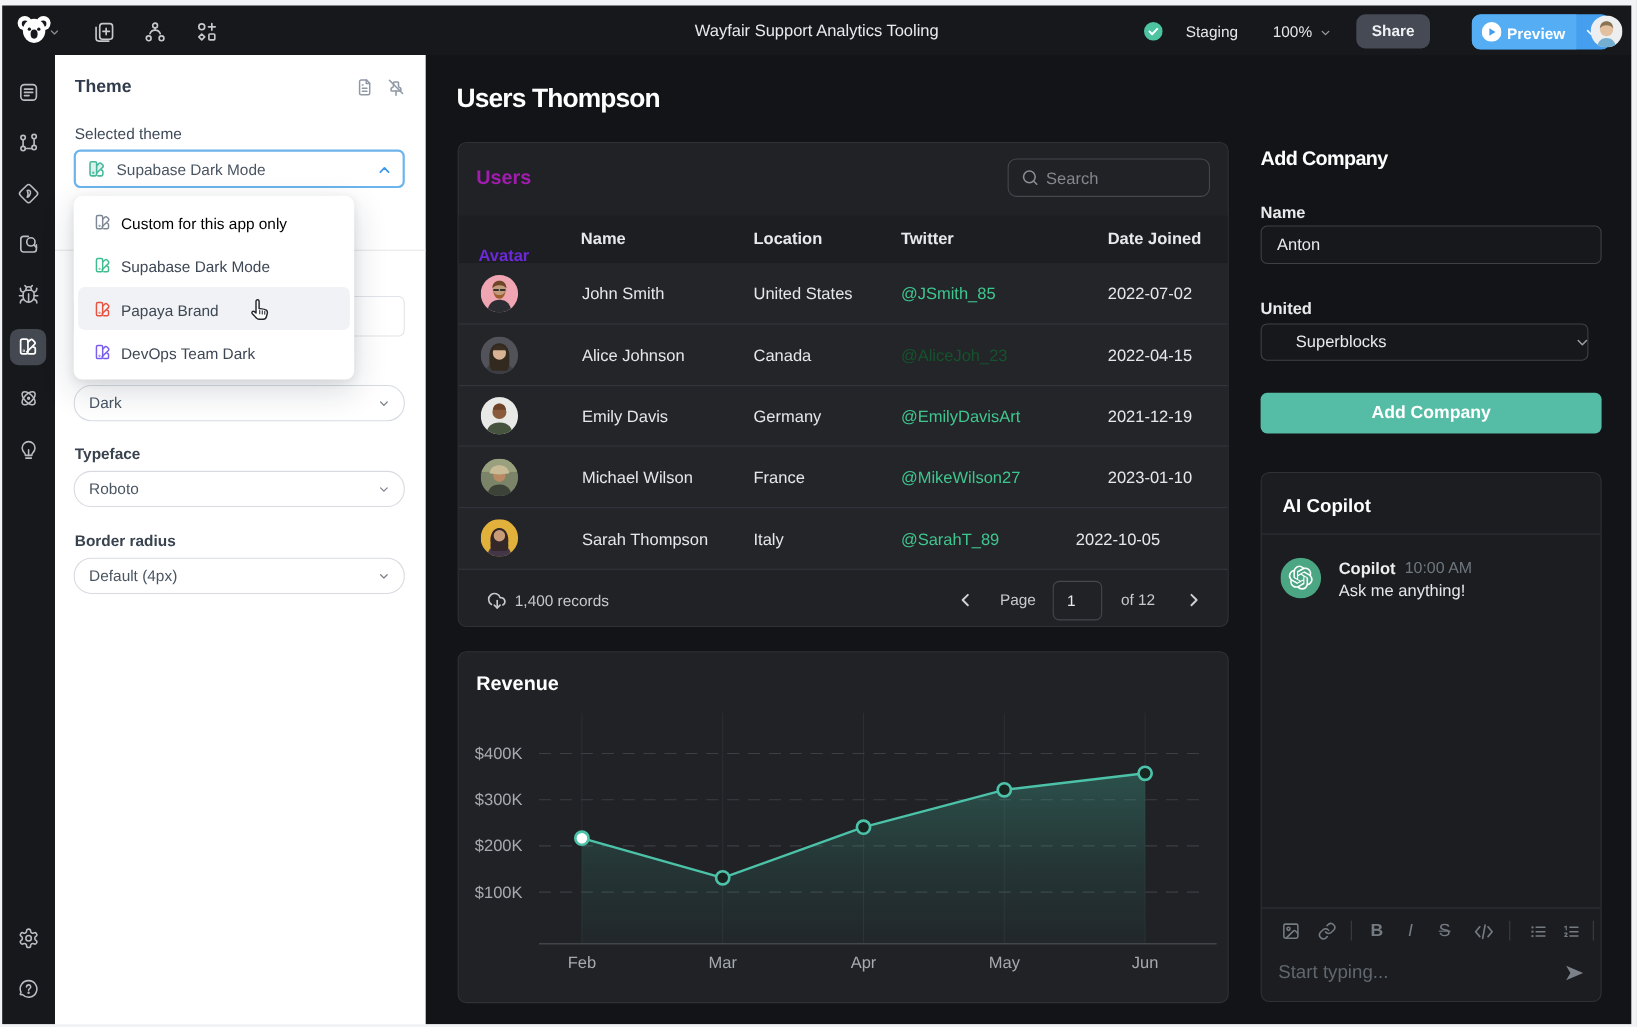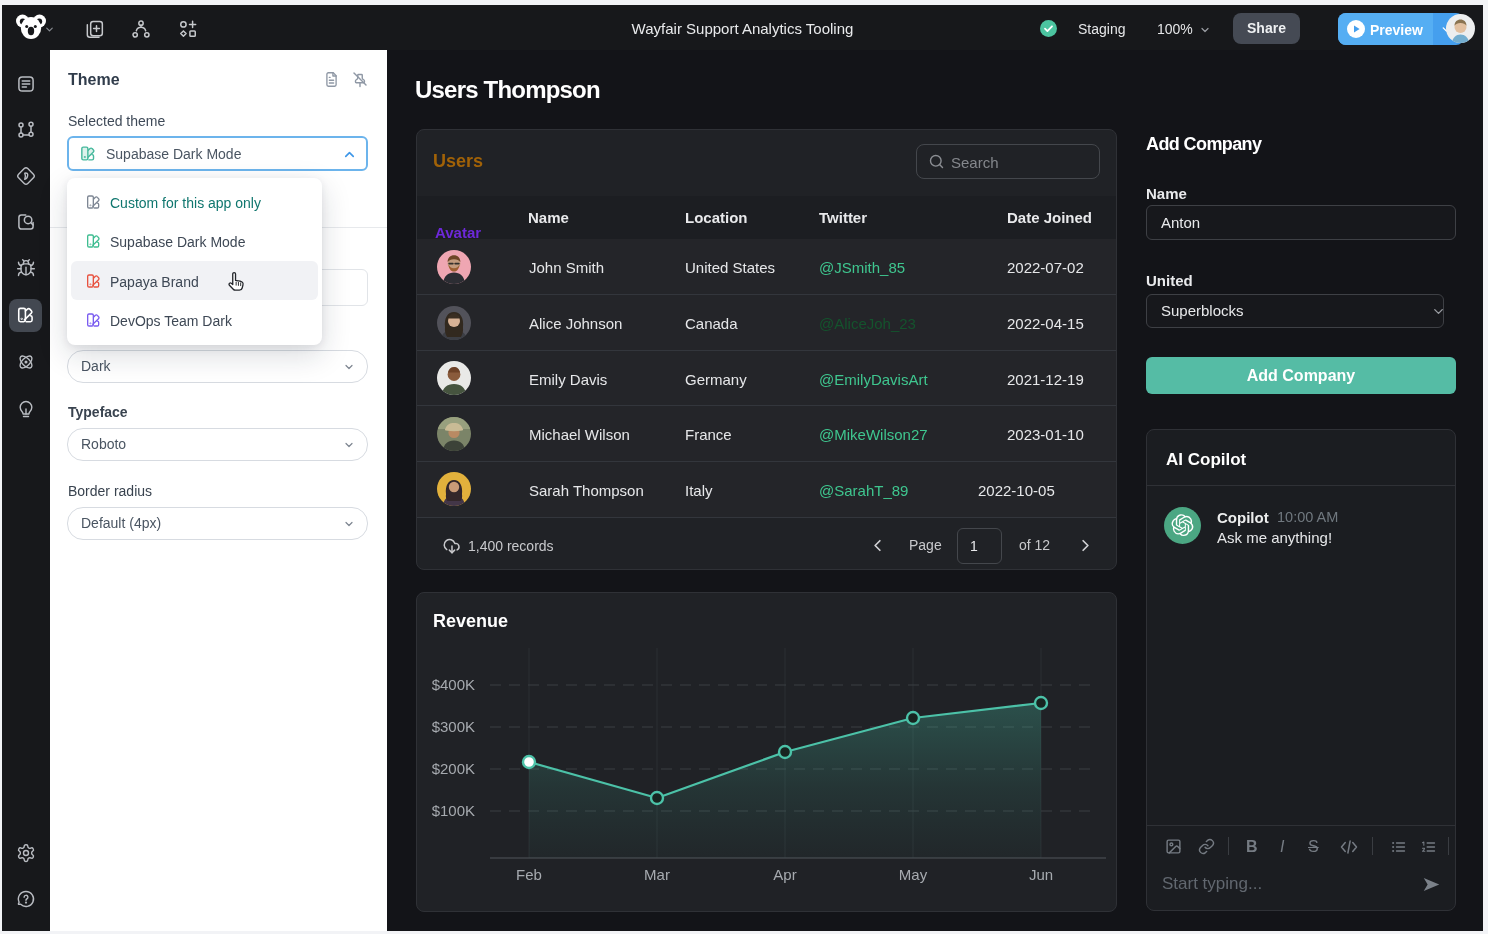--- a/index.html
+++ b/index.html
@@ -176,34 +176,34 @@
   </svg>
 <div class="a" style="left:50px;top:227px;width:337px;height:1px;background:#e7e9ec"></div>
 <div class="a" style="left:67px;top:269px;width:301px;height:37px;border:1px solid #e1e4e8;border-radius:6px;background:#fff"></div>
 <div class="a pselect" style="top:350px">Dark<svg class="pchev" viewBox="0 0 24 24" fill="none" stroke="currentColor" stroke-width="2.4" stroke-linecap="round" stroke-linejoin="round">
       <path d="m6 9 6 6 6-6"></path>
     </svg></div>
 <div class="a" style="left:68px;top:404px;font-size:14px;font-weight:600;color:#39434f">Typeface</div>
 <div class="a pselect" style="top:428px">Roboto<svg class="pchev" viewBox="0 0 24 24" fill="none" stroke="currentColor" stroke-width="2.4" stroke-linecap="round" stroke-linejoin="round">
       <path d="m6 9 6 6 6-6"></path>
     </svg></div>
-<div class="a" style="left:68px;top:483px;font-size:14px;font-weight:400;color:#39434f">Border radius</div>
+<div class="a" style="left:68px;top:483px;font-size:14px;font-weight:700;color:#39434f">Border radius</div>
 <div class="a pselect" style="top:507px">Default (4px)<svg class="pchev" viewBox="0 0 24 24" fill="none" stroke="currentColor" stroke-width="2.4" stroke-linecap="round" stroke-linejoin="round">
       <path d="m6 9 6 6 6-6"></path>
     </svg></div>
 
 <div class="a" style="left:67px;top:178px;width:255px;height:167px;background:#fff;border-radius:8px;box-shadow:0 10px 30px rgba(20,30,50,.16),0 2px 8px rgba(20,30,50,.08)"></div>
 <div class="a" style="left:71px;top:261px;width:247px;height:39px;background:#f1f2f5;border-radius:6px"></div>
 <svg class="a sw" style="left:85px;top:194px;color:#7e8794" width="16" height="16" viewBox="0 0 24 24" fill="none" stroke="currentColor" stroke-width="2" stroke-linecap="round" stroke-linejoin="round">
     <rect x="4" y="3" width="8.5" height="18" rx="2"></rect>
     <circle cx="8.2" cy="17" r="0.4"></circle>
     <path d="M13 7.5 15.6 5a2 2 0 0 1 2.9.1l1.9 2a2 2 0 0 1-.1 2.9l-8.6 8.3"></path>
     <path d="M14 21h4.5a2 2 0 0 0 2-2v-3.4a2 2 0 0 0-2-2"></path>
   </svg>
-<div class="a" style="left:110px;top:195px;font-size:14px;color:#0f766e">Custom for this app only</div>
+<div class="a" style="left:110px;top:195px;font-size:14px;color:#000000">Custom for this app only</div>
 <svg class="a sw" style="left:85px;top:233px;color:#3fbd91" width="16" height="16" viewBox="0 0 24 24" fill="none" stroke="currentColor" stroke-width="2" stroke-linecap="round" stroke-linejoin="round">
     <rect x="4" y="3" width="8.5" height="18" rx="2"></rect>
     <circle cx="8.2" cy="17" r="0.4"></circle>
     <path d="M13 7.5 15.6 5a2 2 0 0 1 2.9.1l1.9 2a2 2 0 0 1-.1 2.9l-8.6 8.3"></path>
     <path d="M14 21h4.5a2 2 0 0 0 2-2v-3.4a2 2 0 0 0-2-2"></path>
   </svg>
 <div class="a" style="left:110px;top:234px;font-size:14px;color:#3e4855">Supabase Dark Mode</div>
 <svg class="a sw" style="left:85px;top:273px;color:#e8523f" width="16" height="16" viewBox="0 0 24 24" fill="none" stroke="currentColor" stroke-width="2" stroke-linecap="round" stroke-linejoin="round">
     <rect x="4" y="3" width="8.5" height="18" rx="2"></rect>
     <circle cx="8.2" cy="17" r="0.4"></circle>
@@ -221,21 +221,21 @@
 <svg class="a" style="left:226px;top:270px" width="21" height="24" viewBox="0 0 24 26">
     <path d="M9.3 2.2c.9 0 1.6.7 1.6 1.6v7.4l1.2.15c2.8.3 5.5 1 6.3 1.6 1.2.8 1.3 2 1 3.3l-.9 3.6c-.4 1.5-1.7 2.5-3.2 2.5h-4.6c-.9 0-1.8-.4-2.4-1.1l-4.4-4.6c-.6-.65-.6-1.7.1-2.25.6-.5 1.5-.5 2.1.05l1.6 1.4V3.8c0-.9.7-1.6 1.6-1.6Z" fill="#fff" stroke="#23262b" stroke-width="1.5" stroke-linejoin="round"></path>
     <path d="M11.6 13.2v3.4M14.2 13.5v3.4M16.8 14v3.2" stroke="#23262b" stroke-width="1.1" stroke-linecap="round"></path>
   </svg>
 
 <div class="a" style="left:415px;top:76px;font-size:24px;font-weight:700;color:#fff;letter-spacing:-0.8px">Users Thompson</div>
 
 <div class="a card" style="left:416px;top:129px;width:701px;height:441px"></div>
 <div class="a" style="left:417px;top:196px;width:699px;height:43px;background:#1c1e22"></div>
 <div class="a" style="left:417px;top:239px;width:699px;height:278px;background:#242529"></div>
-<div class="a" style="left:433px;top:151px;font-size:18px;font-weight:700;color:#a16207">Users</div>
+<div class="a" style="left:433px;top:151px;font-size:18px;font-weight:700;color:#a21caf">Users</div>
 <div class="a" style="left:916px;top:144px;width:184px;height:35px;border:1px solid #44474c;border-radius:8px"></div>
 <svg class="a" style="left:928px;top:153px;color:#8b8e93" width="17" height="17" viewBox="0 0 24 24" fill="none" stroke="currentColor" stroke-width="2" stroke-linecap="round" stroke-linejoin="round">
     <circle cx="11" cy="11" r="7.5"></circle>
     <path d="m20.5 20.5-4.2-4.2"></path>
   </svg>
 <div class="a" style="left:951px;top:154px;font-size:15px;color:#84878c">Search</div>
 
 <div class="a" style="left:435px;top:224px;font-size:15px;font-weight:700;color:#6d28d9">Avatar</div>
 <div class="a" style="left:528px;top:209px;font-size:15px;font-weight:700;color:#e8e9eb">Name</div>
 <div class="a" style="left:685px;top:209px;font-size:15px;font-weight:700;color:#e8e9eb">Location</div>
@@ -389,21 +389,21 @@
   <text x="369" y="288" text-anchor="middle">Apr</text>
   <text x="497" y="288" text-anchor="middle">May</text>
   <text x="625" y="288" text-anchor="middle">Jun</text>
  </g>
 </svg>
 
 <div class="a" style="left:1146px;top:134px;font-size:18px;font-weight:700;color:#fff;letter-spacing:-0.6px">Add Company</div>
 <div class="a" style="left:1146px;top:185px;font-size:15px;font-weight:600;color:#e9eaec">Name</div>
 <div class="a dinput" style="left:1146px;top:205px;width:310px;height:35px;line-height:33px;padding-left:14px">Anton</div>
 <div class="a" style="left:1146px;top:272px;font-size:15px;font-weight:600;color:#e9eaec">United</div>
-<div class="a dinput" style="left:1146px;top:294px;width:298px;height:34px;line-height:32px;padding-left:14px">Superblocks</div>
+<div class="a dinput" style="left:1146px;top:294px;width:298px;height:34px;line-height:32px;padding-left:31px">Superblocks</div>
 <svg class="a" style="left:1431px;top:304px;color:#9a9da2" width="15" height="15" viewBox="0 0 24 24" fill="none" stroke="currentColor" stroke-width="2.2" stroke-linecap="round" stroke-linejoin="round">
     <path d="m6 9 6 6 6-6"></path>
   </svg>
 <div class="a" style="left:1146px;top:357px;width:310px;height:37px;background:#55bca5;border-radius:6px;text-align:center;line-height:37px;font-size:16px;font-weight:600;color:#fff">Add Company</div>
 
 <div class="a" style="left:1146px;top:429px;width:310px;height:482px;background:#1b1d21;border:1px solid #2f3136;border-radius:8px"></div>
 <div class="a" style="left:1166px;top:450px;font-size:17px;font-weight:700;color:#fff">AI Copilot</div>
 <div class="a" style="left:1147px;top:485px;width:308px;height:1px;background:#2f3136"></div>
 <svg class="a" style="left:1164px;top:507px" width="37" height="37" viewBox="0 0 32 32">
     <circle cx="16" cy="16" r="16" fill="#4ba783"></circle>

